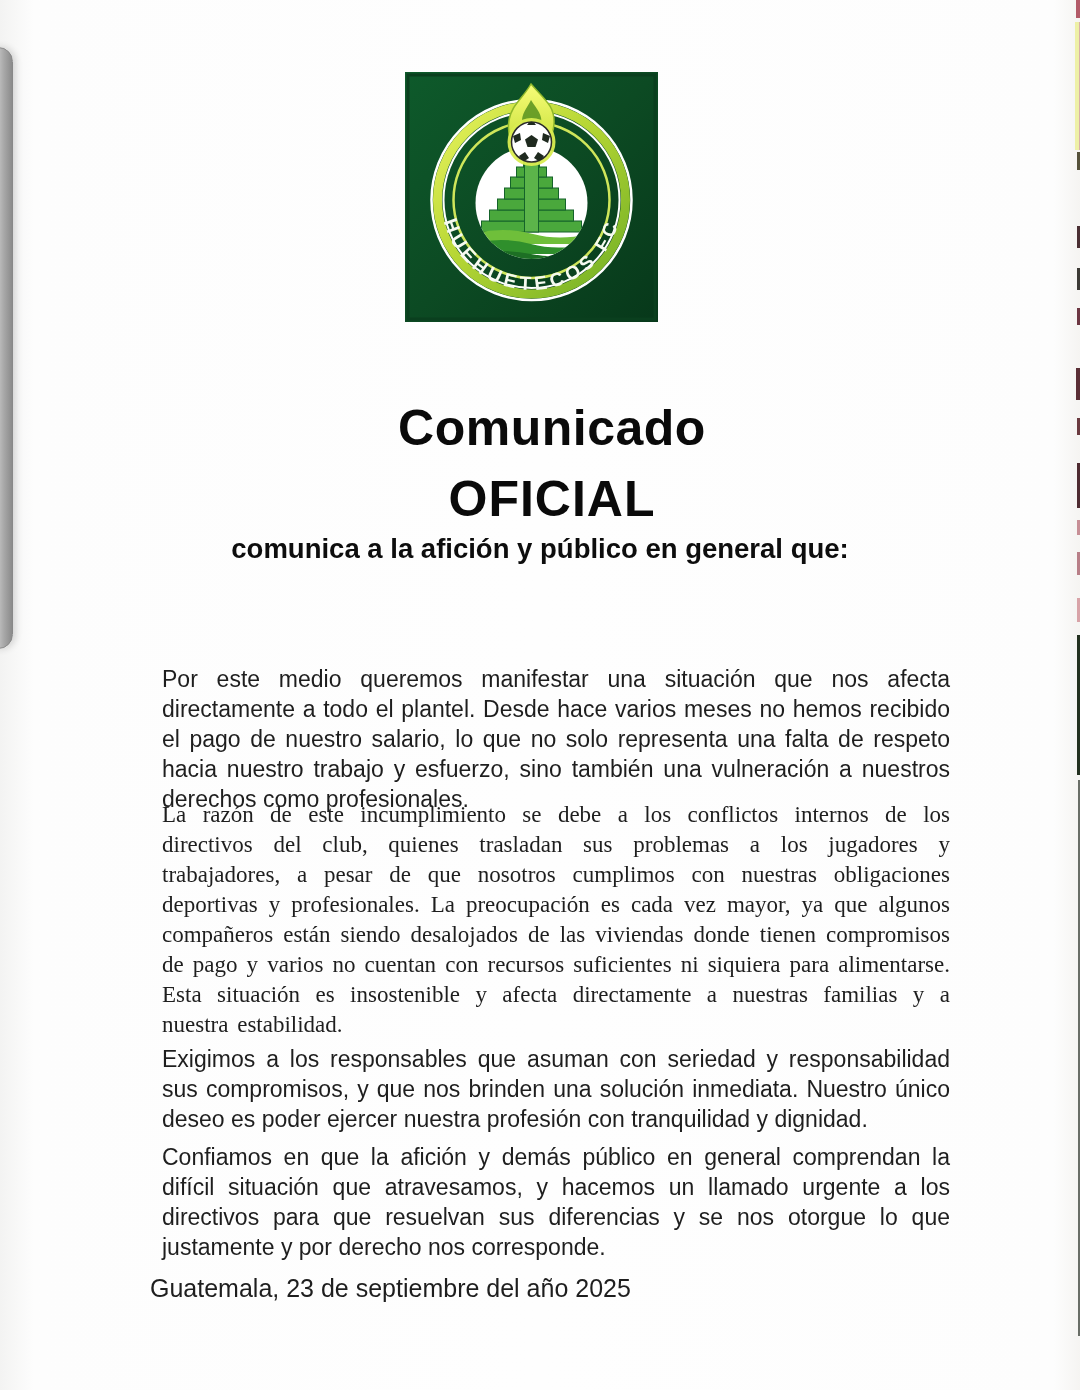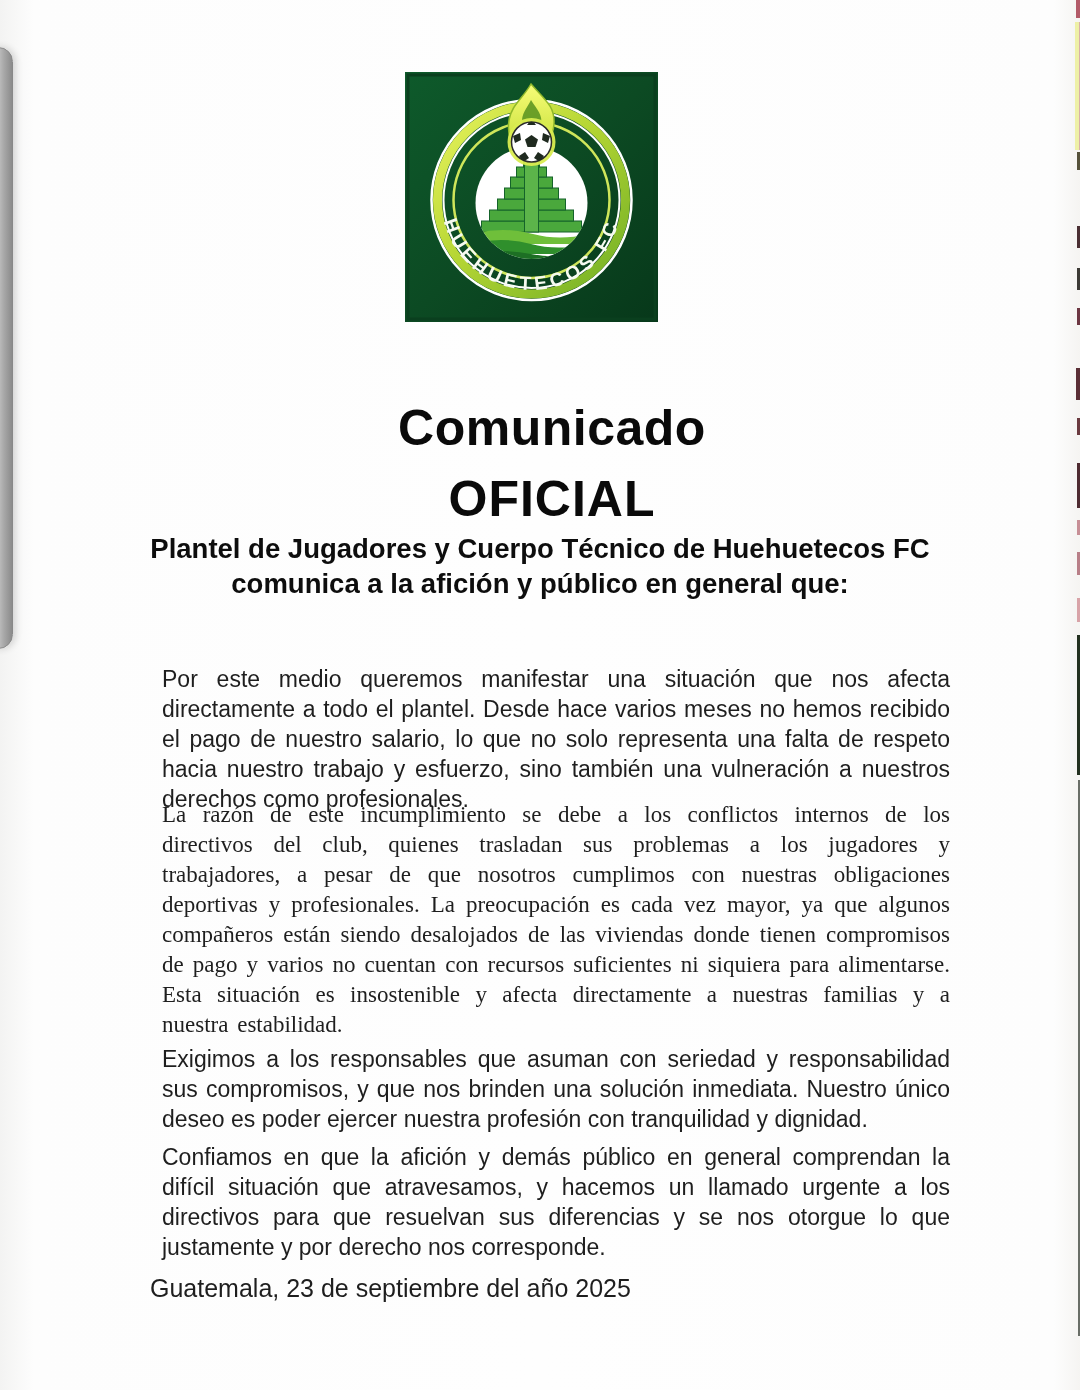--- a/index.html
+++ b/index.html
@@ -166,21 +166,20 @@
       <text font-size="19" font-weight="bold" fill="#f6faf0" letter-spacing="4.5" style="font-family:'Liberation Sans','DejaVu Sans',sans-serif">
         <textPath href="#arcBottom" startOffset="50%" text-anchor="middle">HUEHUETECOS FC</textPath>
       </text>
     </svg>
   </div>
 
   <h1 class="title title-1">Comunicado</h1>
   <h1 class="title title-2">OFICIAL</h1>
 
   <div class="subtitle">
-    <div>Plantel de Jugadores y Cuerpo Técnico de Huehuetecos FC</div>
     <div>comunica a la afición y público en general que:</div>
   </div>
 
   <div class="bodytext">
     <p class="p1">Por este medio queremos manifestar una situación que nos afecta directamente a todo el plantel. Desde hace varios meses no hemos recibido el pago de nuestro salario, lo que no solo representa una falta de respeto hacia nuestro trabajo y esfuerzo, sino también una vulneración a nuestros derechos como profesionales.</p>
     <p class="p2">La razón de este incumplimiento se debe a los conflictos internos de los directivos del club, quienes trasladan sus problemas a los jugadores y trabajadores, a pesar de que nosotros cumplimos con nuestras obligaciones deportivas y profesionales. La preocupación es cada vez mayor, ya que algunos compañeros están siendo desalojados de las viviendas donde tienen compromisos de pago y varios no cuentan con recursos suficientes ni siquiera para alimentarse. Esta situación es insostenible y afecta directamente a nuestras familias y a nuestra estabilidad.</p>
     <p class="p3">Exigimos a los responsables que asuman con seriedad y responsabilidad sus compromisos, y que nos brinden una solución inmediata. Nuestro único deseo es poder ejercer nuestra profesión con tranquilidad y dignidad.</p>
     <p class="p4">Confiamos en que la afición y demás público en general comprendan la difícil situación que atravesamos, y hacemos un llamado urgente a los directivos para que resuelvan sus diferencias y se nos otorgue lo que justamente y por derecho nos corresponde.</p>
   </div>
 

